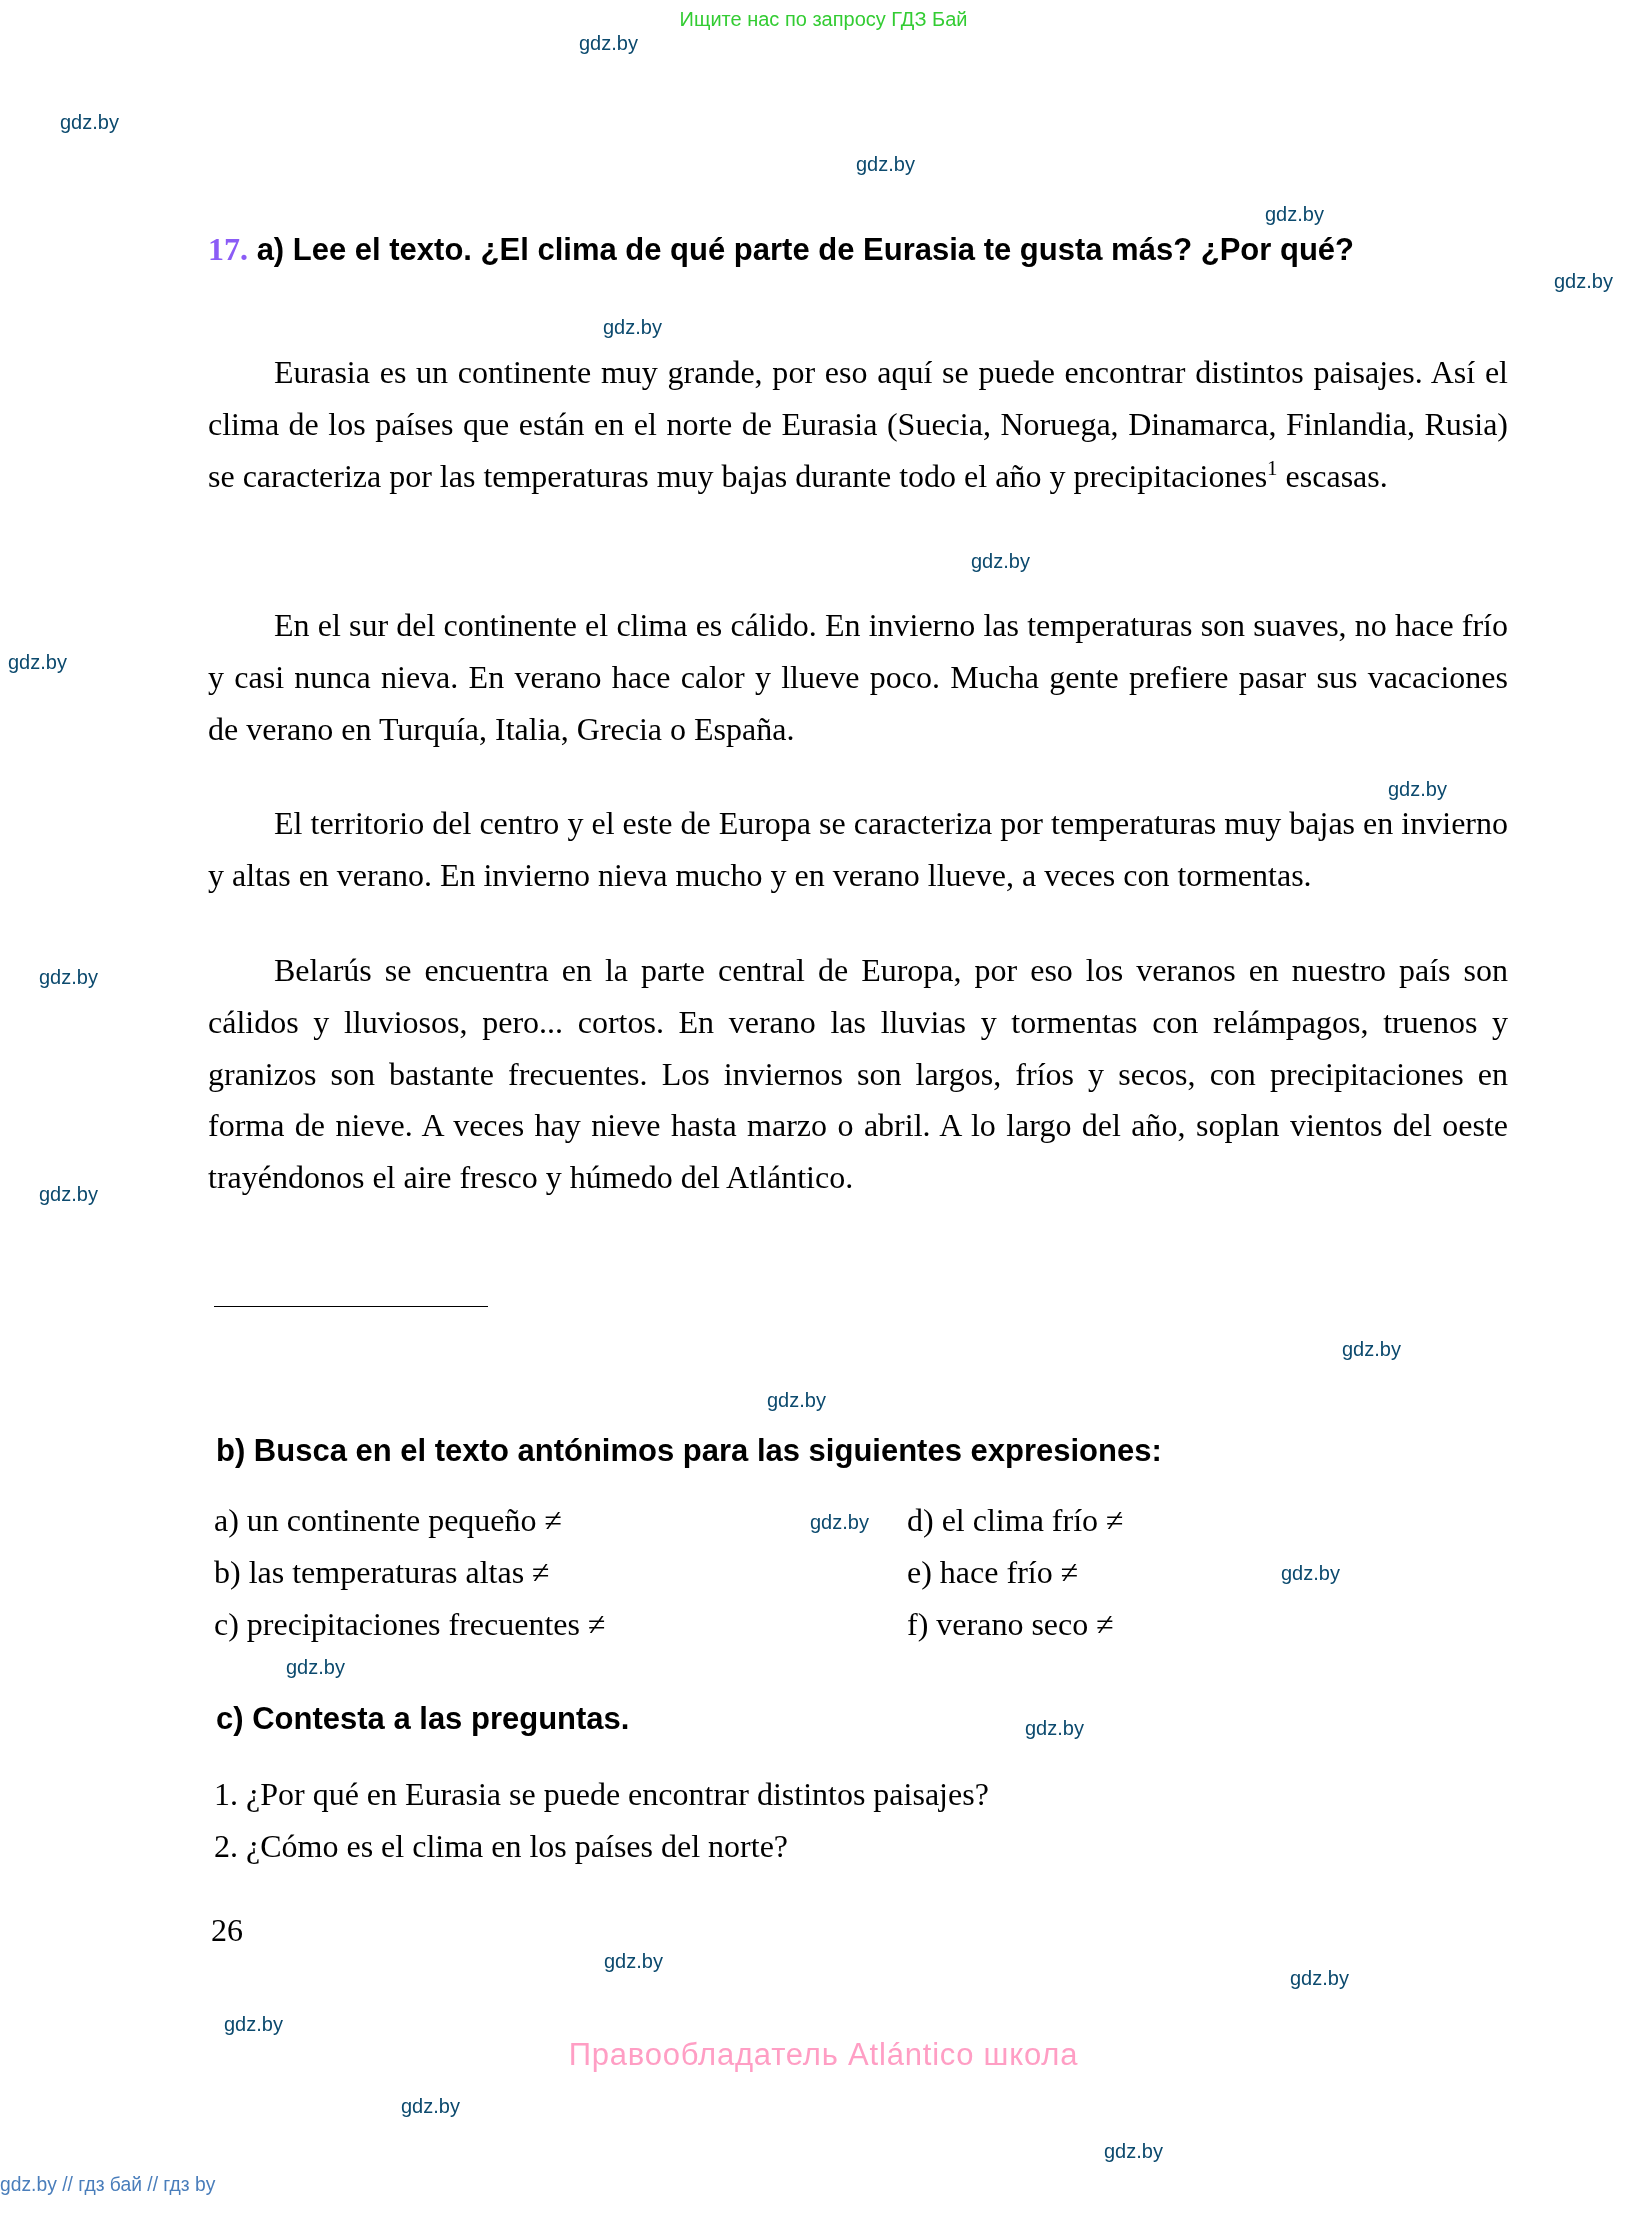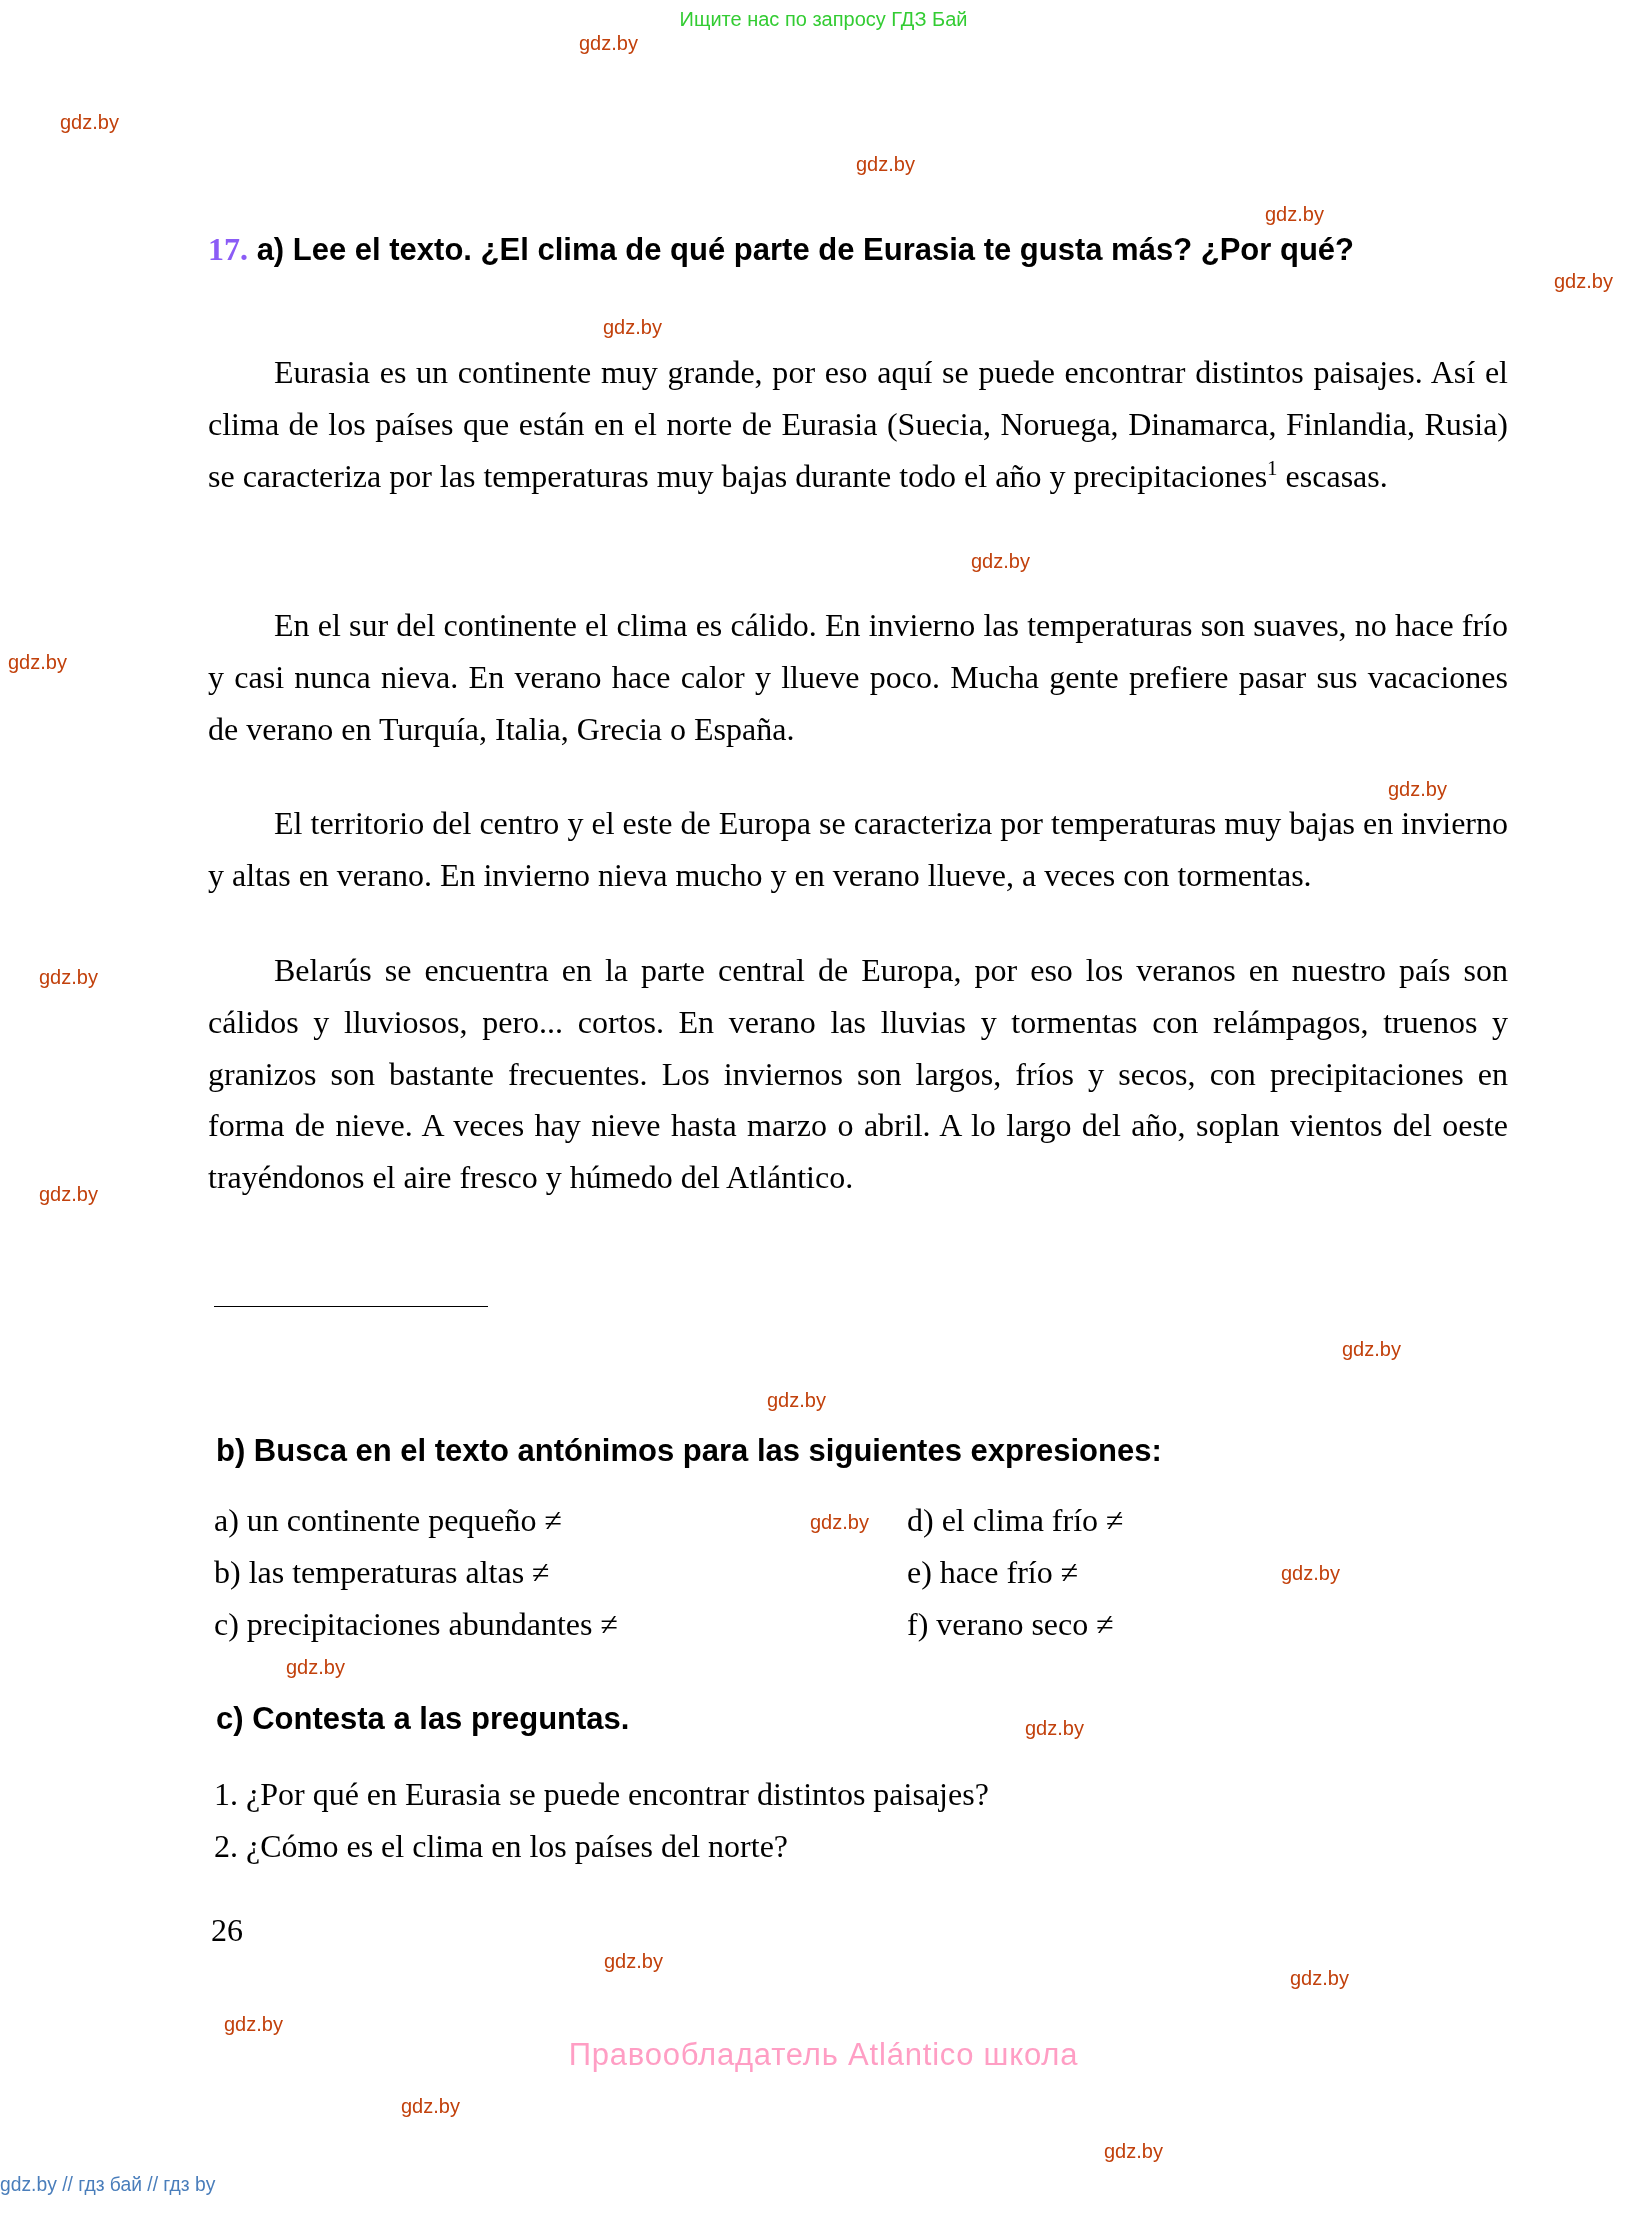--- a/index.html
+++ b/index.html
@@ -12,21 +12,21 @@
     height: 2216px;
     position: relative;
     font-family: "Liberation Serif", serif;
     color: #000000;
     overflow: hidden;
   }
 
   
   .wm {
     position: absolute;
-    color: #c2410c;
+    color: #0c4a6e;
     font-family: "Liberation Sans", sans-serif;
     font-size: 20px;
     white-space: nowrap;
     user-select: none;
   }
   .wm-top {
     position: absolute;
     top: 8px;
     left: 0;
     width: 100%;
@@ -219,21 +219,21 @@
   </div>
 
   <div class="fn-rule"></div>
 
 
   <div class="sub-head sub-b">b) Busca en el texto antónimos para las siguientes expresiones:</div>
 
   <div class="ant-col ant-left">
     <div>a) un continente pequeño ≠</div>
     <div>b) las temperaturas altas ≠</div>
-    <div>c) precipitaciones abundantes ≠</div>
+    <div>c) precipitaciones frecuentes ≠</div>
   </div>
 
   <div class="ant-col ant-right">
     <div>d) el clima frío ≠</div>
     <div>e) hace frío ≠</div>
     <div>f) verano seco ≠</div>
   </div>
 
   <div class="sub-head sub-c">c) Contesta a las preguntas.</div>
 

